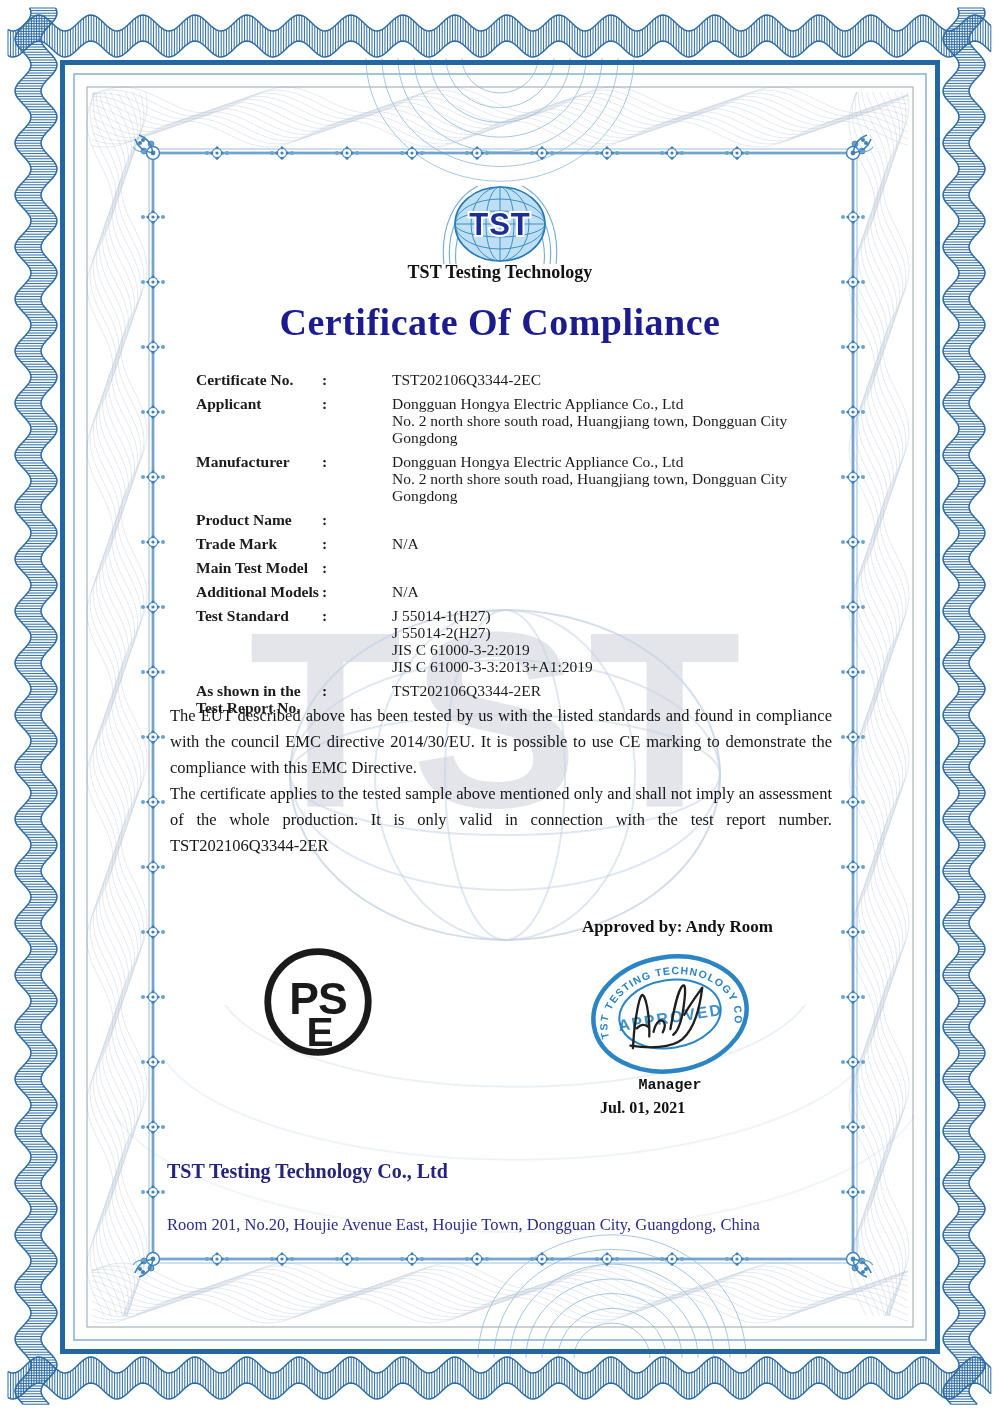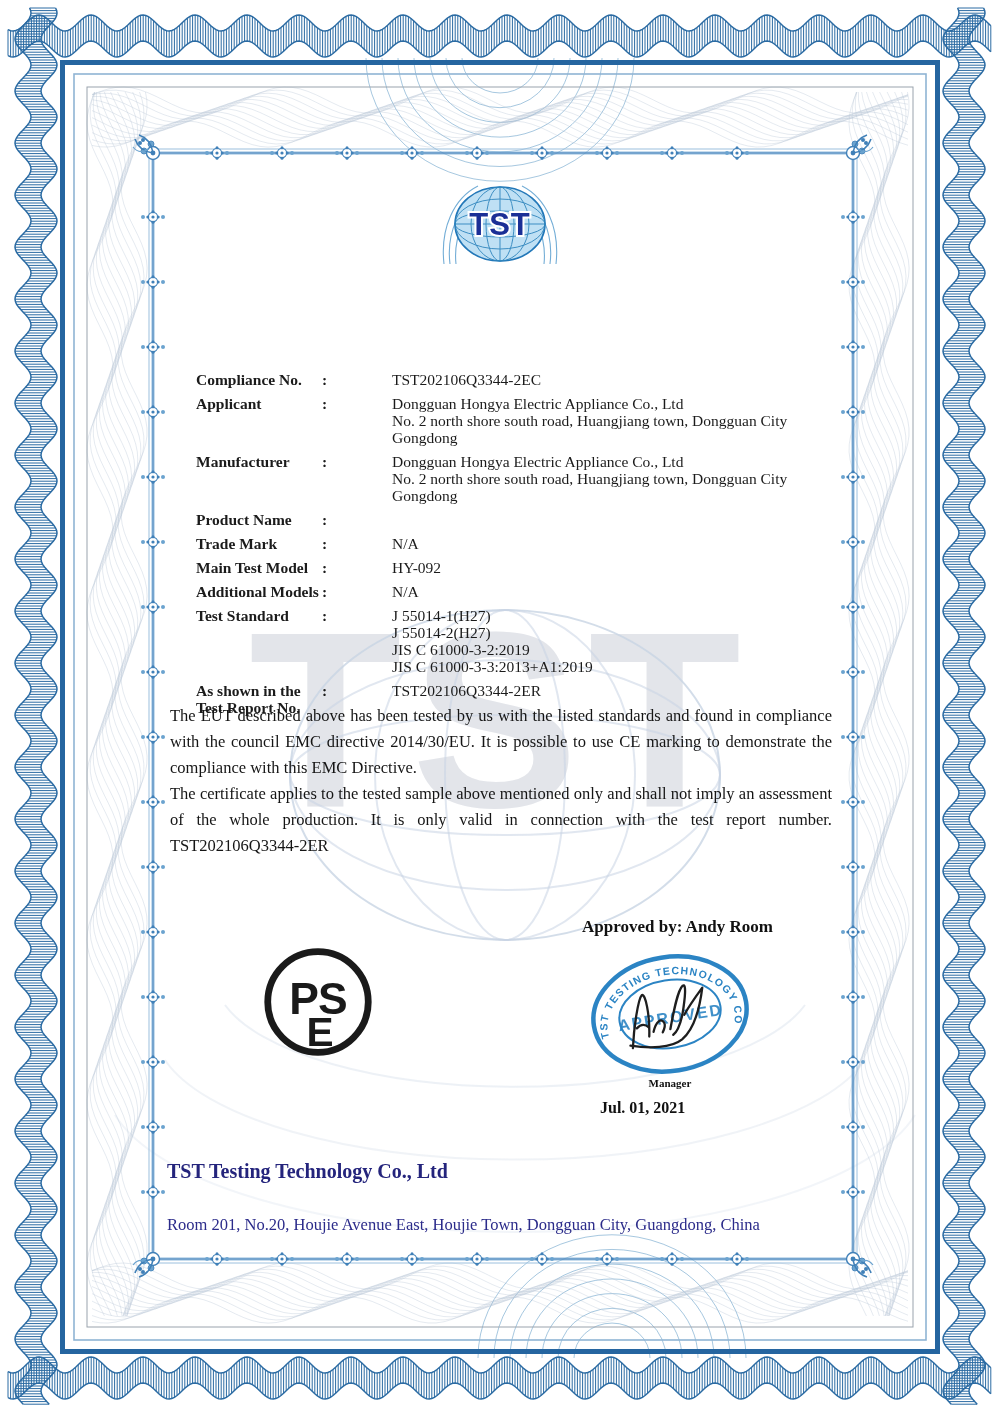--- a/index.html
+++ b/index.html
@@ -21,21 +21,21 @@
   .fcolon{width:26px;flex:0 0 26px;font-weight:bold;text-align:left;padding-left:2px;}
   .fval{flex:1;margin-left:44px;}
   .fval div{margin:0 0 0 0;}
   .bodytext{position:absolute;left:170px;top:703px;width:662px;font-size:16.5px;
             line-height:26px;color:#151515;text-align:justify;}
   .bodytext p{margin:0;}
   .approvedby{position:absolute;left:582px;top:917px;font-weight:bold;font-size:17px;color:#111;}
   .pse{position:absolute;left:260px;top:944px;}
   .stamp{position:absolute;left:578px;top:942px;}
   .manager{position:absolute;left:600px;top:1077px;width:140px;text-align:center;
-           font-weight:bold;font-size:11px;color:#111;}
+           font-weight:bold;font-size:15px;color:#111;font-family:Liberation Mono, monospace;}
   .appdate{position:absolute;left:600px;top:1099px;width:140px;text-align:left;
            font-weight:bold;font-size:16px;color:#111;}
   .footer{position:absolute;left:167px;top:1160px;width:680px;color:#2b2b8a;}
   .fcompany{font-weight:bold;font-size:20px;color:#24247c;margin-bottom:6px;
             font-family:"Liberation Serif",serif;}
   .faddress{font-size:16.5px;margin-bottom:5px;margin-top:32px;}
   .fcontacts{font-size:16.5px;}
   .fcontacts span{margin-right:30px;}
   .fcontacts span:last-child{margin-right:0;}
 </style>
@@ -593,24 +593,26 @@
             <ellipse cx="62" cy="42" rx="45" ry="25"></ellipse>
           <line x1="17" y1="42" x2="107" y2="42"></line>
           <ellipse cx="62" cy="42" rx="14" ry="37"></ellipse>
             <ellipse cx="62" cy="42" rx="29" ry="37"></ellipse>
           <line x1="62" y1="5" x2="62" y2="79"></line>
         </g>
         <text x="62" y="53" text-anchor="middle" font-family="Liberation Sans, sans-serif" font-size="31" font-weight="bold" fill="#1b2f96" stroke="#ffffff" stroke-width="4" paint-order="stroke" letter-spacing="1">TST</text>
       </svg>
     </div>
 
+    <div class="orgname">TST Testing Technology</div>
+    <div class="title">Certificate Of Compliance</div>
 
     <div class="fields">
         <div class="frow">
-          <div class="flabel">Compliance No.</div>
+          <div class="flabel">Certificate No.</div>
           <div class="fcolon">:</div>
           <div class="fval">
             <div>TST202106Q3344-2EC</div>
           </div>
         </div>
         <div class="frow">
           <div class="flabel">Applicant</div>
           <div class="fcolon">:</div>
           <div class="fval">
             <div>Dongguan Hongya Electric Appliance Co., Ltd</div>
@@ -632,23 +634,20 @@
         <div class="frow">
           <div class="flabel">Trade Mark</div>
           <div class="fcolon">:</div>
           <div class="fval">
             <div>N/A</div>
           </div>
         </div>
         <div class="frow">
           <div class="flabel">Main Test Model</div>
           <div class="fcolon">:</div>
-          <div class="fval">
-            <div>HY-092</div>
-          </div>
         </div>
         <div class="frow">
           <div class="flabel">Additional Models</div>
           <div class="fcolon">:</div>
           <div class="fval">
             <div>N/A</div>
           </div>
         </div>
         <div class="frow">
           <div class="flabel">Test Standard</div>

